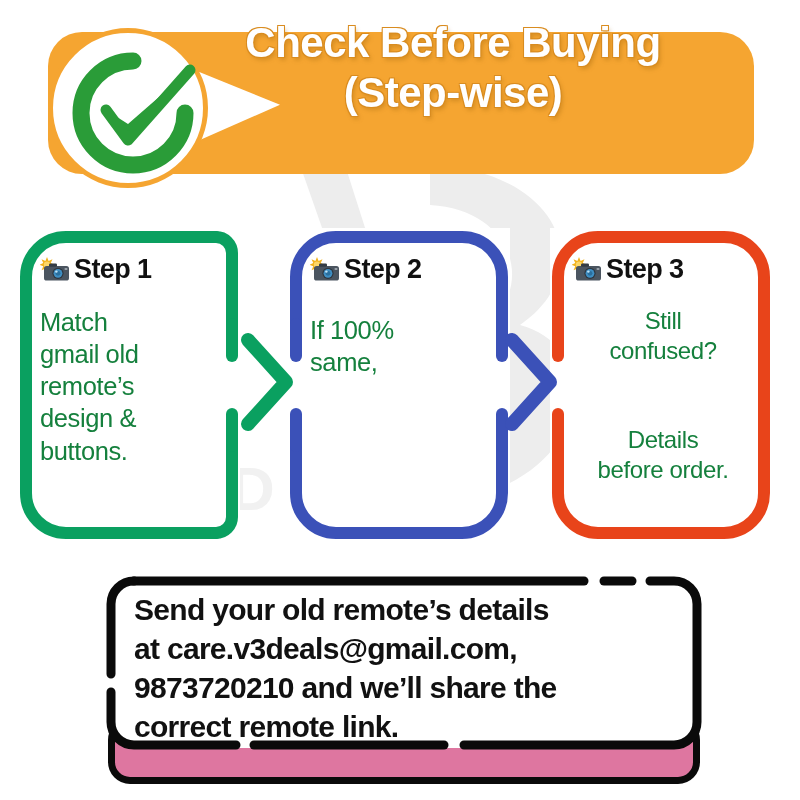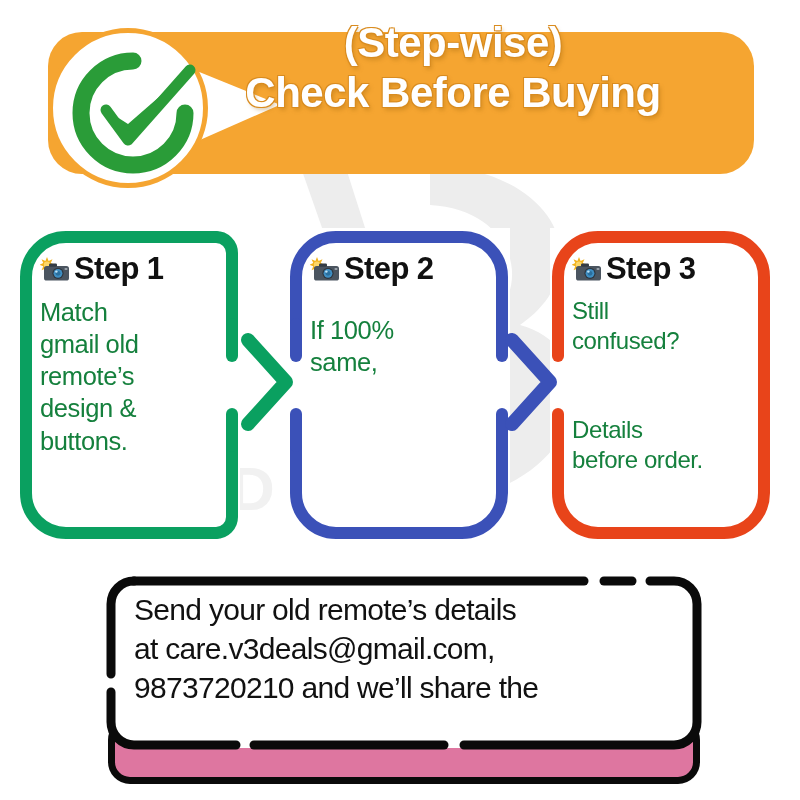--- a/index.html
+++ b/index.html
@@ -92,43 +92,43 @@
   .card {
     position: absolute;
     top: 228px;
     width: 222px;
     height: 314px;
     background: #ffffff;
     z-index: 2;
   }
   #card-1 { left: 18px; }
   #card-2 { left: 288px; }
-  #card-3 { left: 550px; }
+  #card-3 { left: 550px; text-align: center; }
 
   .card-frame { position: absolute; left: 0; top: 0; width: 222px; height: 314px; }
 
   .card-body {
     position: absolute;
     left: 22px;
     top: 22px;
     width: 182px;
     height: 272px;
     z-index: 3;
   }
 
   .step-head {
     display: flex;
     align-items: center;
     gap: 4px;
-    font-size: 31px;
+    font-size: 27px;
     font-weight: bold;
     color: #111111;
     letter-spacing: -0.6px;
     height: 38px;
-    margin-bottom: 8px;
+    margin-bottom: 18px;
   }
   .cam-icon { display: inline-block; width: 30px; height: 26px; flex: 0 0 auto; }
 
   .step-text {
     font-size: 25.5px;
     line-height: 1.26;
     color: #15803d;
     letter-spacing: -0.4px;
     font-weight: 400;
   }
@@ -170,21 +170,21 @@
     position: absolute;
     left: 26px;
     top: 12px;
     width: 548px;
     font-size: 30px;
     line-height: 1.30;
     color: #111111;
     letter-spacing: -0.7px;
     z-index: 4;
   }
-  #callout-text .cl { display: block; white-space: nowrap; }
+  #callout-text .cl { display: block; white-space: nowrap; font-weight: bold; }
 </style>
 </head>
 <body>
 
 <div id="stage">
 
   <svg id="watermark" viewBox="0 0 800 420" xmlns="http://www.w3.org/2000/svg">
     <path d="M300 15 L400 300 L420 250 L345 15 Z" fill="#ededed"></path>
     <path d="M430 15 C560 20 600 120 520 175 C610 200 590 330 450 352 C500 300 520 240 470 205 L470 185 C540 150 520 60 430 55 Z" fill="#ededed"></path>
     <text x="230" y="360" font-family="Liberation Sans, sans-serif" font-size="62" font-weight="bold" letter-spacing="16" fill="#f1f1f1">DEALS</text>
@@ -198,22 +198,22 @@
     <svg width="170" height="170" viewBox="0 0 170 170" xmlns="http://www.w3.org/2000/svg">
 
       <path d="M85 33 A52 52 0 1 0 137 85" fill="none" stroke="#2a9c38" stroke-width="17" stroke-linecap="round"></path>
 
       <path d="M58 82 L80 112 L142 42 L80 96 Z" fill="#2a9c38"></path>
       <path d="M58 82 L80 112 L142 42" fill="none" stroke="#2a9c38" stroke-width="11" stroke-linejoin="round" stroke-linecap="round"></path>
     </svg>
   </div>
 
   <div id="header-text">
+    <span class="hl">Check Before Buying</span>
     <span class="hl">(Step-wise)</span>
-    <span class="hl">Check Before Buying</span>
   </div>
 
   <div class="card" id="card-1">
     <svg class="card-frame" viewBox="0 0 222 314" xmlns="http://www.w3.org/2000/svg">
 
       <path d="M198 9 L48 9 A40 40 0 0 0 8 49 L8 265 A40 40 0 0 0 48 305 L198 305" fill="none" stroke="#0aa060" stroke-width="12" stroke-linecap="round"></path>
       <path d="M198 9 A16 16 0 0 1 214 25 L214 96" fill="none" stroke="#0aa060" stroke-width="12" stroke-linecap="round"></path>
       <path d="M214 218 L214 289 A16 16 0 0 1 198 305" fill="none" stroke="#0aa060" stroke-width="12" stroke-linecap="round"></path>
       <path d="M214 96 L214 128" fill="none" stroke="#0aa060" stroke-width="12" stroke-linecap="round"></path>
       <path d="M214 186 L214 218" fill="none" stroke="#0aa060" stroke-width="12" stroke-linecap="round"></path>
@@ -331,16 +331,17 @@
 
       <path d="M340 171 L150 171" fill="none" stroke="#0a0a0a" stroke-width="9" stroke-linecap="round"></path>
       <path d="M132 171 L30 171 A23 23 0 0 1 7 148 L7 118" fill="none" stroke="#0a0a0a" stroke-width="9" stroke-linecap="round"></path>
 
       <path d="M7 100 L7 30 A23 23 0 0 1 30 7" fill="none" stroke="#0a0a0a" stroke-width="9" stroke-linecap="round"></path>
     </svg>
     <div id="callout-text">
       <span class="cl">Send your old remote’s details</span>
       <span class="cl">at care.v3deals@gmail.com,</span>
       <span class="cl">9873720210 and we’ll share the</span>
+      <span class="cl">correct remote link.</span>
     </div>
   </div>
 
 </div>
 
 </body></html>

